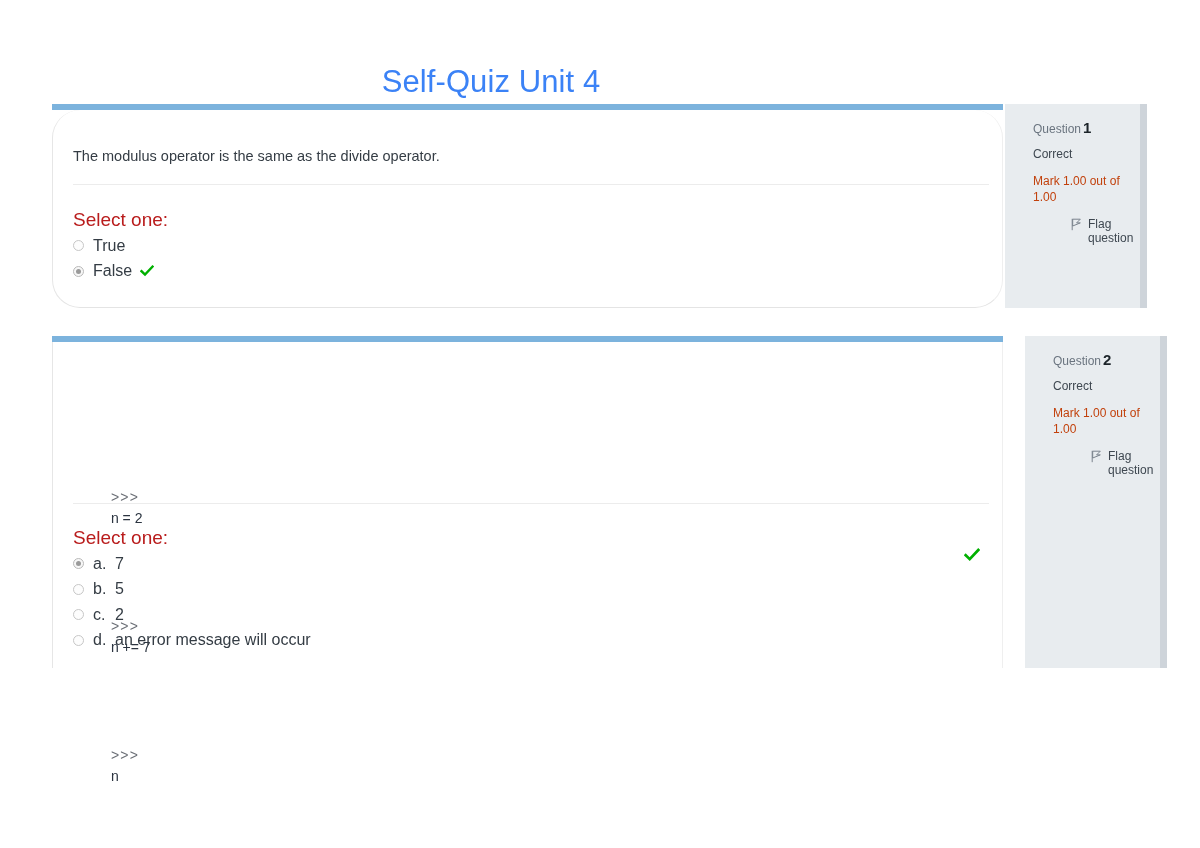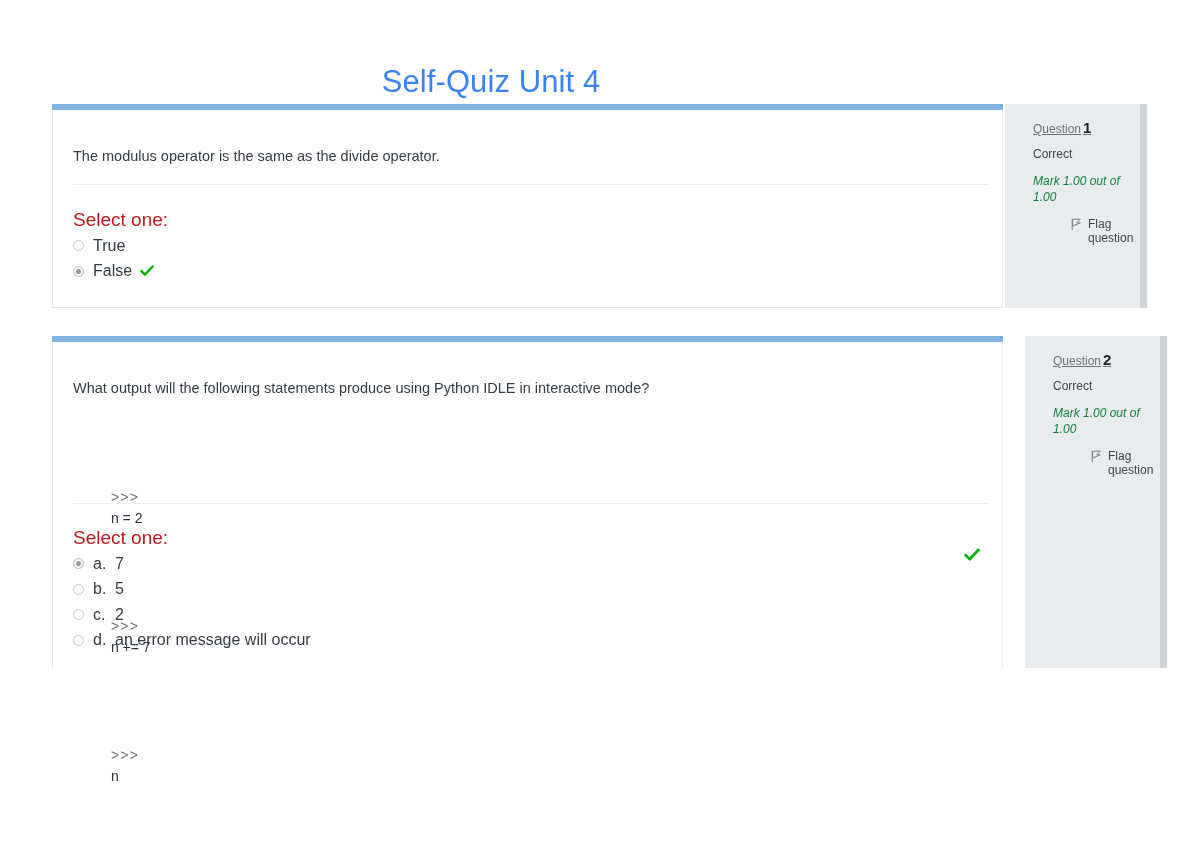--- a/index.html
+++ b/index.html
@@ -187,37 +187,35 @@
     width: 98px;
   }
   .qinfo-line {
     font-size: 12px;
     color: #4a5561;
     line-height: 15px;
     margin-bottom: 10px;
   }
   .qinfo-line.qno {
     color: #6a747f;
-    text-decoration: underline;
   }
   .qinfo-line.qno b {
     font-size: 15px;
     color: #1c2429;
     font-weight: 700;
     margin-left: 2px;
   }
   .qinfo-line.state {
     margin-bottom: 11px;
     color: #3e4750;
   }
   .qinfo-line.mark {
     line-height: 16px;
     margin-bottom: 12px;
-    color: #15803d;
-    font-style: italic;
+    color: #c2410c;
   }
   .flag-row {
     display: flex;
     align-items: flex-start;
     font-size: 12px;
     color: #3e4750;
     padding-left: 38px;
   }
   .flag-icon {
     width: 11px;
@@ -231,21 +229,21 @@
 </style>
 </head>
 <body>
 
 <div class="page-title">Self-Quiz Unit 4</div>
 
 <div class="qblock" id="qblock-1" style="top:104px;height:204px;">
   <div class="qblock-inner">
     <div class="accent-bar"></div>
 
-    <div class="qcontent closed" style="height:198px;">
+    <div class="qcontent closed" style="height:198px;border-radius:28px;">
       <div class="qtext">The modulus operator is the same as the divide operator.</div>
       <div class="divider" style="top:74px;"></div>
       <div class="select-one" style="top:99px;">Select one:</div>
 
       <div class="answers" style="top:123px;">
 
         <div class="answer-row">
           <span class="radio"></span>
           <span class="ans-text">True</span>
         </div>
@@ -283,21 +281,20 @@
       <div class="qinfo-scroll"></div>
     </div>
   </div>
 </div>
 
 <div class="qblock" id="qblock-2" style="top:336px;height:332px;">
   <div class="qblock-inner">
     <div class="accent-bar"></div>
 
     <div class="qcontent" style="height:326px;">
-      <div class="qtext">What output will the following statements produce using Python IDLE in interactive mode?</div>
 
       <div class="code-block">
         <div class="code-line">
           <span class="prompt">&gt;&gt;&gt;</span>
           <span>n = 2</span>
         </div>
         <div class="code-line">
           <span class="prompt">&gt;&gt;&gt;</span>
           <span>n += 7</span>
         </div>

